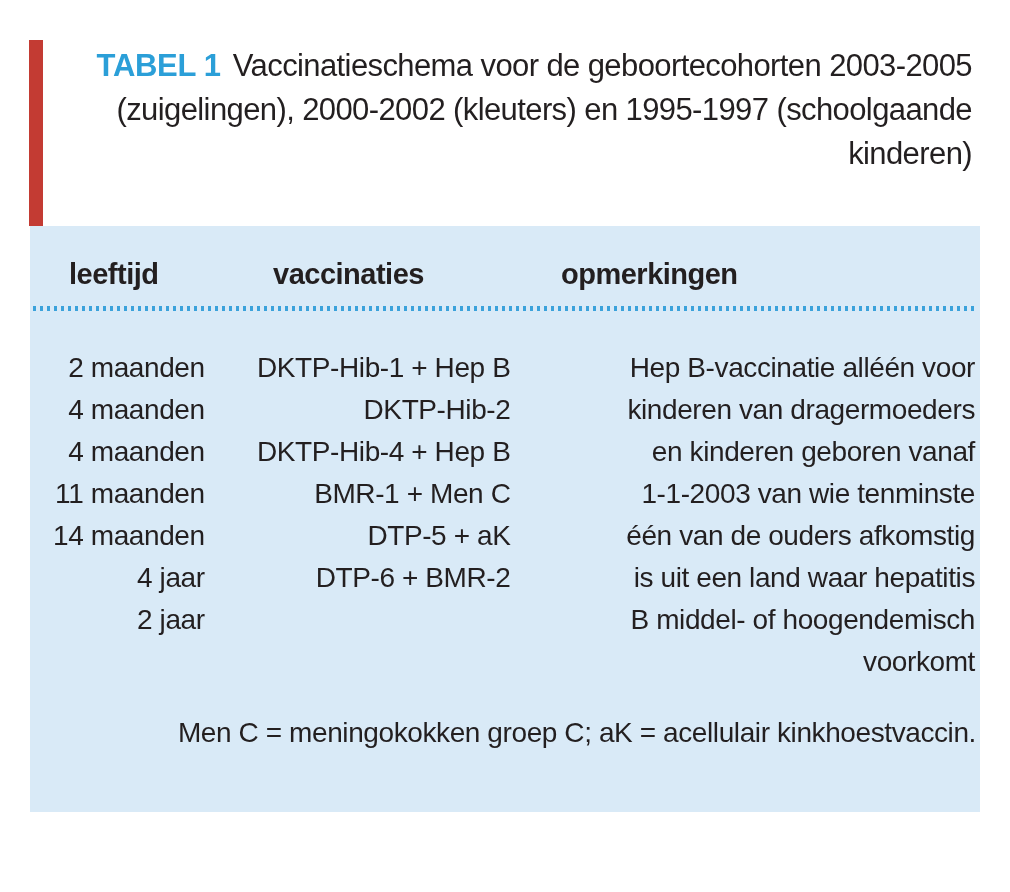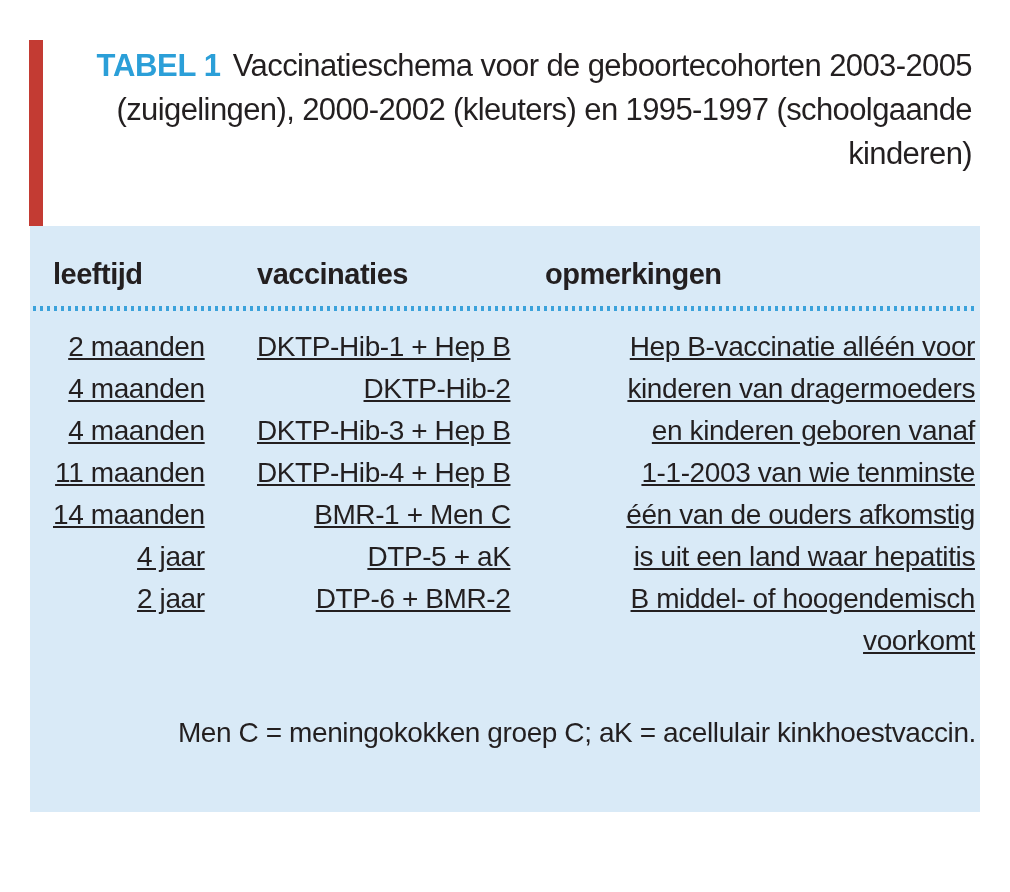--- a/index.html
+++ b/index.html
@@ -20,33 +20,33 @@
   .red-bar{position:absolute;left:29px;top:40px;width:14px;height:186px;background:var(--bar-red);}
 
   .title{
     position:absolute;left:64px;top:44px;width:908px;margin:0;
     font-size:31px;line-height:44px;font-weight:normal;letter-spacing:-0.6px;
   }
   .title .label{color:var(--accent-blue);font-weight:bold;margin-right:12px;letter-spacing:-0.3px;}
 
   .panel{position:absolute;left:30px;top:226px;width:950px;height:636px;background:var(--panel-blue);}
 
-  .hdr{position:absolute;top:32px;font-weight:bold;font-size:29px;letter-spacing:-0.5px;white-space:nowrap;}
+  .hdr{position:absolute;top:32px;font-weight:bold;font-size:29px;letter-spacing:-0.5px;white-space:nowrap;margin-left:16px;}
   .hdr.c1{left:23px;}
   .hdr.c2{left:227px;}
   .hdr.c3{left:515px;}
 
   .dots{
     position:absolute;left:3px;right:2px;top:80px;height:5px;
     background-image:repeating-linear-gradient(to right,
       var(--divider-blue) 0px, var(--divider-blue) 3px,
       transparent 3px, transparent 7px);
   }
 
-  .bodycol{position:absolute;top:100px;font-size:28px;line-height:42px;letter-spacing:-0.4px;white-space:nowrap;text-decoration:underline;}
+  .bodycol{position:absolute;top:121px;font-size:28px;line-height:42px;letter-spacing:-0.4px;white-space:nowrap;}
   .col-ages{left:23px;}
   .col-vacc{left:227px;}
   .col-remarks{left:515px;width:430px;}
   .col-remarks .cont{}
 
   .footnote{position:absolute;left:10px;top:486px;width:936px;font-size:28px;line-height:42px;letter-spacing:-0.4px;white-space:nowrap;}
   .footnote .it{font-style:italic;}
 </style>
 </head>
 <body>
@@ -72,21 +72,20 @@
         <div>4 maanden</div>
         <div>4 maanden</div>
         <div>11 maanden</div>
         <div>14 maanden</div>
         <div>4 jaar</div>
         <div>2 jaar</div>
       </div>
     <div class="bodycol col-vacc" id="col-vacc">
         <div>DKTP-Hib-1 + Hep B</div>
         <div>DKTP-Hib-2</div>
-        <div>DKTP-Hib-3 + Hep B</div>
         <div>DKTP-Hib-4 + Hep B</div>
         <div>BMR-1 + Men C</div>
         <div>DTP-5 + aK</div>
         <div>DTP-6 + BMR-2</div>
       </div>
     <div class="bodycol col-remarks" id="col-remarks">
         <div>Hep B-vaccinatie alléén voor</div>
         <div class="cont">kinderen van dragermoeders</div>
         <div class="cont">en kinderen geboren vanaf</div>
         <div class="cont">1-1-2003 van wie tenminste</div>

